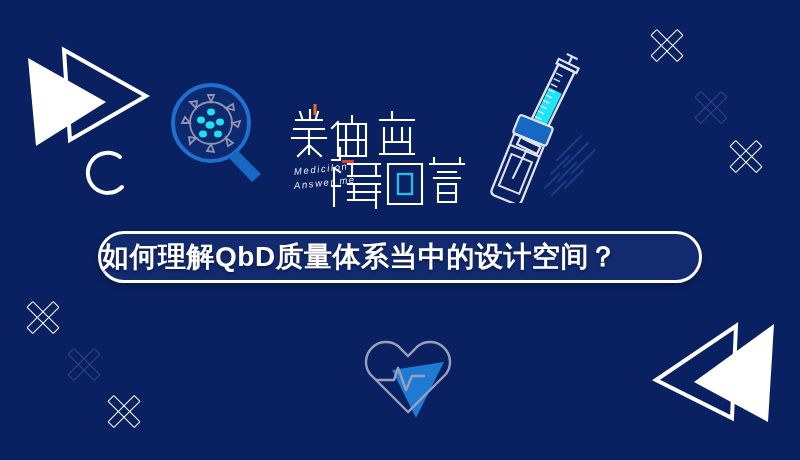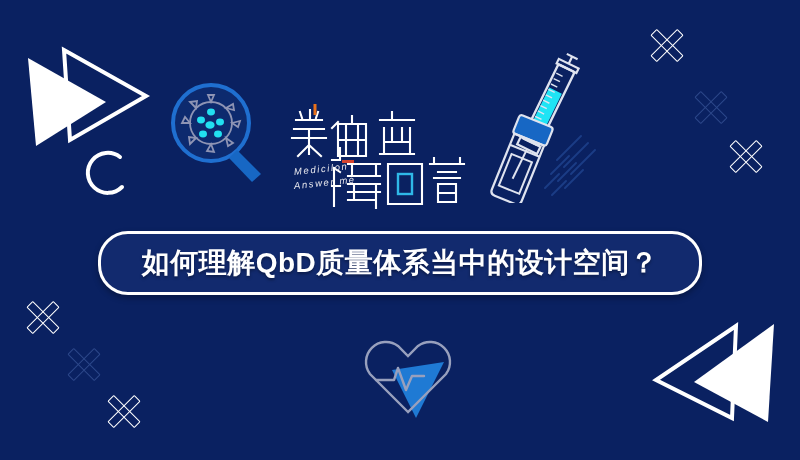--- a/index.html
+++ b/index.html
@@ -66,28 +66,28 @@
   }
   #logo-en-1 { top: 68px; }
   #logo-en-2 { top: 82px; }
 
   
   #title-pill {
     position: absolute;
     left: 98px;
     top: 231px;
     width: 604px;
-    height: 64px;
+    height: 52px;
     box-sizing: border-box;
     border: 3.5px solid #ffffff;
     border-radius: 30px;
     background: #122a6e;
     display: flex;
     align-items: center;
-    justify-content: center;
+    justify-content: flex-start;
     box-shadow: 0 3px 6px rgba(0,0,0,0.30);
   }
   #title-text {
     color: #ffffff;
     font-size: 28px;
     font-weight: bold;
     letter-spacing: 0.5px;
     white-space: nowrap;
     font-family: "Liberation Sans", "DejaVu Sans", sans-serif;
     text-shadow: 0 2px 3px rgba(0,0,0,0.35);

